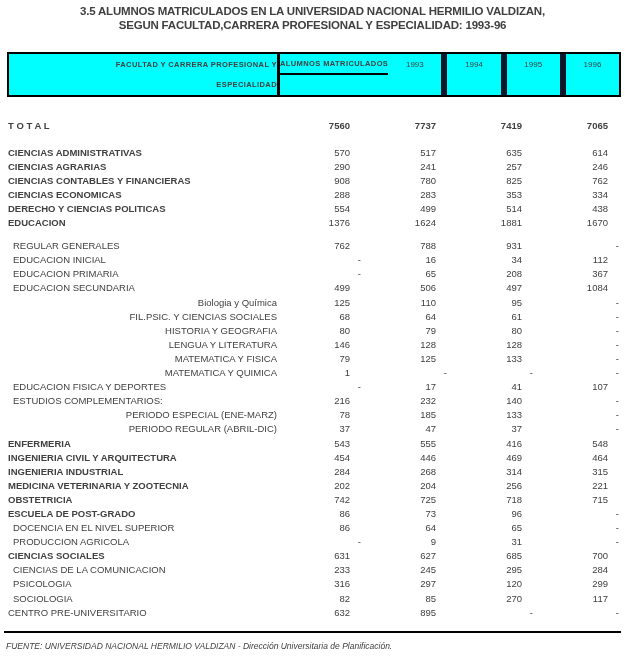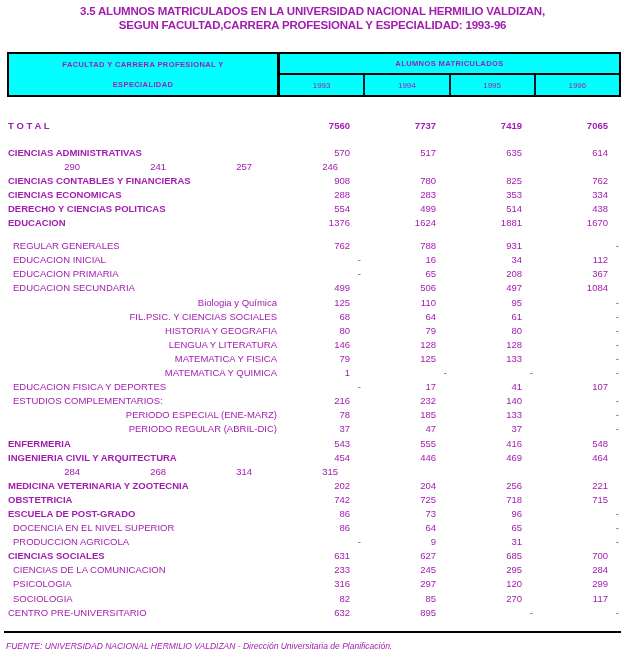--- a/index.html
+++ b/index.html
@@ -1,45 +1,45 @@
 <!DOCTYPE html>
 <html><head>
 <meta charset="utf-8">
 <style>
   html,body { margin:0; padding:0; background:#fff; }
   .page {
     position:relative; width:625px; height:663px; background:#ffffff;
-    overflow:hidden; color:#a21caf;
+    overflow:hidden; color:#404040;
     font-family:"Liberation Sans","DejaVu Sans",sans-serif;
   }
   .title {
     position:absolute; top:4px; left:0; width:100%;
     text-align:center; font-weight:bold; font-size:11.5px;
     line-height:14px; letter-spacing:-0.2px; white-space:nowrap;
   }
   
   .thead {
     position:absolute; left:7px; top:52px; width:614px; height:45px;
     box-sizing:border-box; border:2px solid #000; background:#00FFFF;
     display:flex;
   }
   .hleft {
     width:271px; box-sizing:border-box; border-right:3px solid #000;
     display:flex; flex-direction:column; justify-content:space-around;
-    text-align:center; font-weight:bold; font-size:7.5px; letter-spacing:0.4px;
-  }
-  .hright { flex:1; display:flex; flex-direction:column; }
+    text-align:right; font-weight:bold; font-size:7.5px; letter-spacing:0.4px;
+  }
+  .hright { flex:1; display:flex; flex-direction:row; }
   .hgroup {
     height:19px; line-height:19px; border-bottom:2px solid #000;
     text-align:center; font-weight:bold; font-size:7.5px; letter-spacing:0.4px;
   }
   .hyears { flex:1; display:flex; }
   .hyear {
     flex:1; text-align:center; font-size:8px; line-height:21px;
-    border-left:2px solid #0f172a; box-sizing:border-box;
+    border-left:6px solid #0f172a; box-sizing:border-box;
   }
   .hyear:first-child { border-left:none; }
   
   .tbody { position:absolute; left:7px; top:118px; width:614px; }
   .row { display:flex; height:14.1px; align-items:center; }
   .spacer { width:100%; }
   .label { flex:1; font-size:9.5px; white-space:nowrap; overflow:hidden; }
   .i0 { padding-left:1px; }
   .i1 { padding-left:6px; }
   .i2 { padding-left:14px;text-align:right; }
@@ -85,20 +85,21 @@
       </div>
       <div class="spacer" style="height: 13px;"></div>
       <div class="row">
         <div class="label i0 b">CIENCIAS ADMINISTRATIVAS</div>
         <div class="val">570</div>
         <div class="val">517</div>
         <div class="val">635</div>
         <div class="val">614</div>
       </div>
       <div class="row">
+        <div class="label i0 b">CIENCIAS AGRARIAS</div>
         <div class="val">290</div>
         <div class="val">241</div>
         <div class="val">257</div>
         <div class="val">246</div>
       </div>
       <div class="row">
         <div class="label i0 b">CIENCIAS CONTABLES Y FINANCIERAS</div>
         <div class="val">908</div>
         <div class="val">780</div>
         <div class="val">825</div>
@@ -232,20 +233,21 @@
         <div class="val">548</div>
       </div>
       <div class="row">
         <div class="label i0 b">INGENIERIA CIVIL Y ARQUITECTURA</div>
         <div class="val">454</div>
         <div class="val">446</div>
         <div class="val">469</div>
         <div class="val">464</div>
       </div>
       <div class="row">
+        <div class="label i0 b">INGENIERIA INDUSTRIAL</div>
         <div class="val">284</div>
         <div class="val">268</div>
         <div class="val">314</div>
         <div class="val">315</div>
       </div>
       <div class="row">
         <div class="label i0 b">MEDICINA VETERINARIA Y ZOOTECNIA</div>
         <div class="val">202</div>
         <div class="val">204</div>
         <div class="val">256</div>

